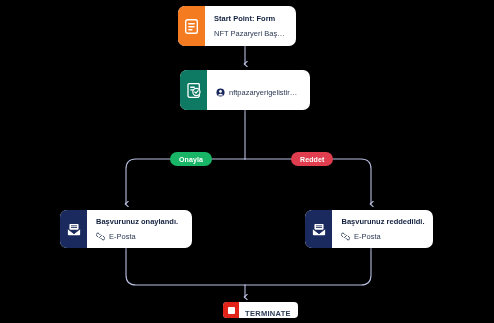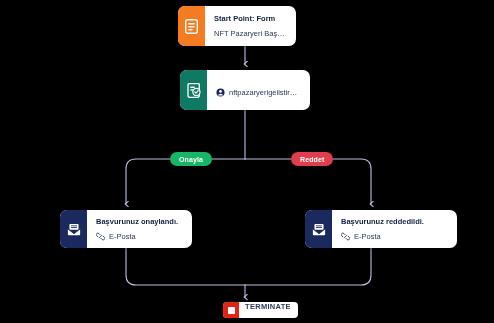--- a/index.html
+++ b/index.html
@@ -86,21 +86,21 @@
   
   #node-start      { left: 178px; top: 6px;   width: 118px; height: 40px; }
   #node-start .node-icon { background: #f47b20; }
 
   #node-approval   { left: 180px; top: 70px;  width: 130px; height: 40px; }
   #node-approval .node-icon { background: #0f7a63; }
 
   #node-approved   { left: 60px;  top: 210px; width: 132px; height: 38px; }
   #node-approved .node-icon { background: #1b2a5e; }
 
-  #node-rejected   { left: 305px; top: 210px; width: 152px; height: 38px; }
+  #node-rejected   { left: 305px; top: 210px; width: 128px; height: 38px; text-align: center; }
   #node-rejected .node-icon { background: #1b2a5e; }
 
   
   .pill {
     position: absolute;
     display: flex;
     align-items: center;
     justify-content: center;
     height: 14px;
     padding: 0 9px;
@@ -115,21 +115,21 @@
   #pill-approve { left: 170px; top: 152px; background: #18b566; }
   #pill-reject  { left: 291px; top: 152px; background: #e03e4e; }
 
   
   #node-terminate {
     position: absolute;
     left: 223px;
     top: 302px;
     height: 16px;
     display: flex;
-    align-items: flex-start;
+    align-items: flex-end;
     background: #ffffff;
     border-radius: 4px;
     box-shadow: 0 1px 3px rgba(0,0,0,0.30);
     overflow: hidden;
     z-index: 6;
   }
   #node-terminate .term-icon {
     width: 16px;
     height: 16px;
     background: #e2231a;

